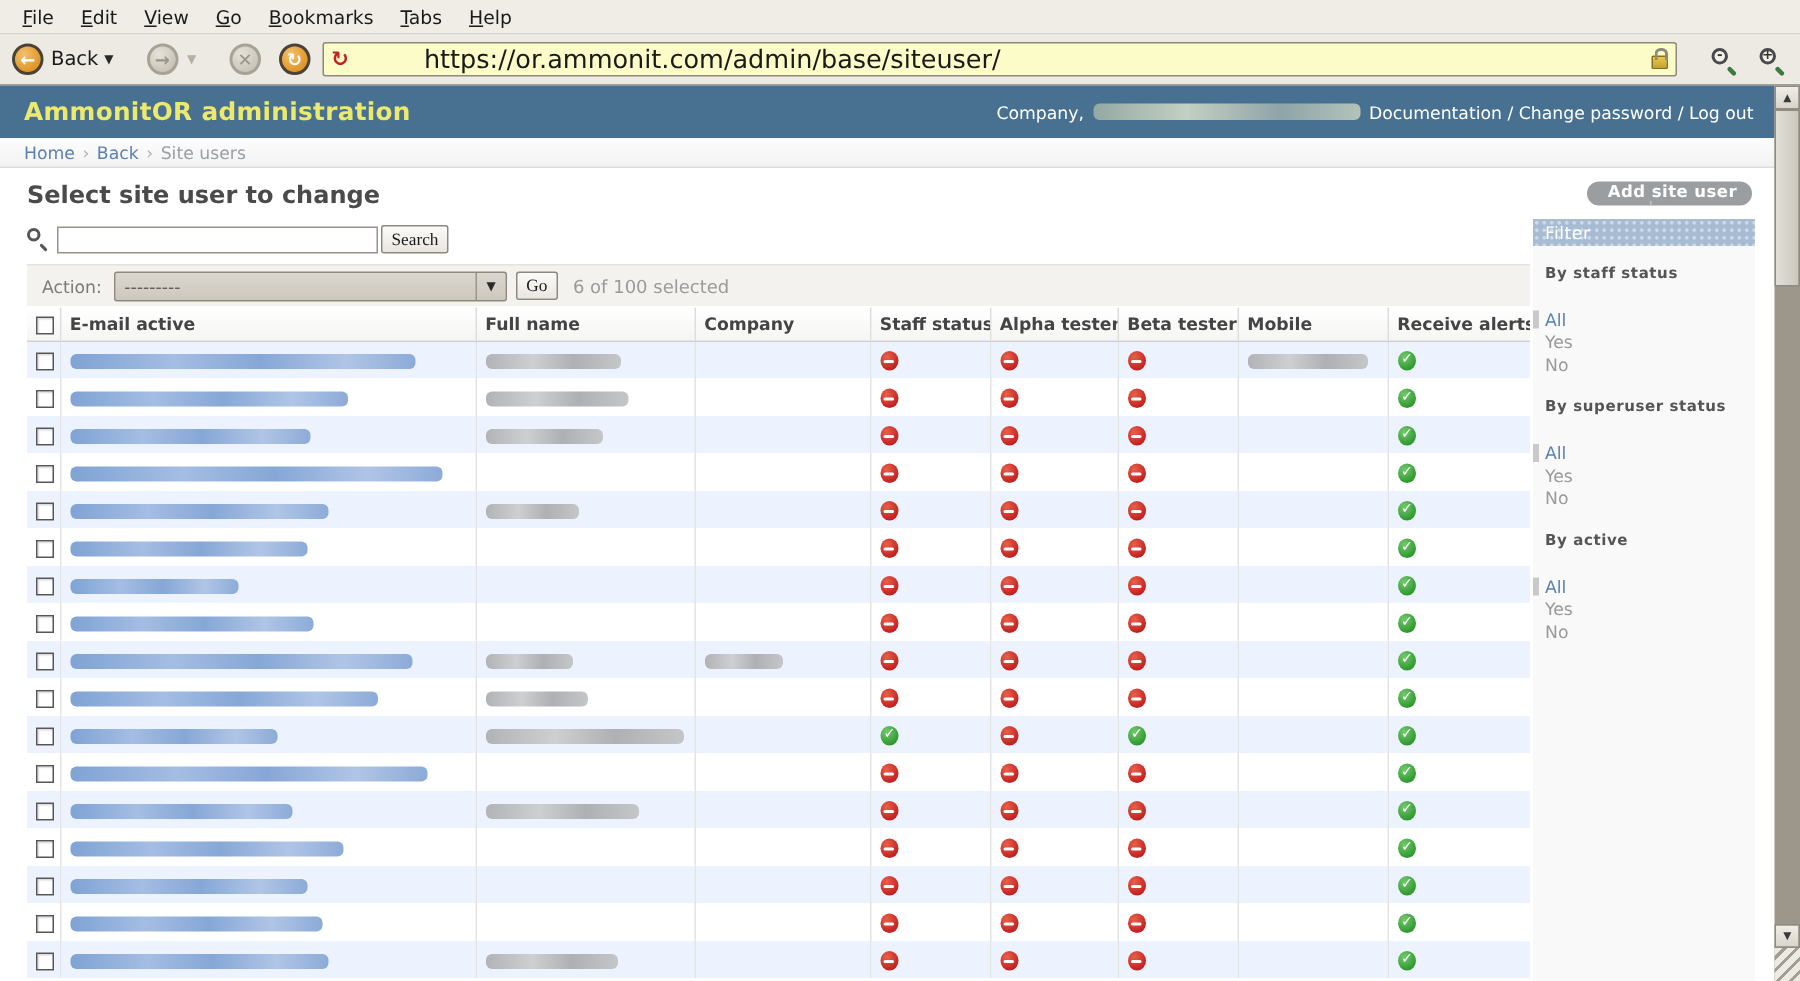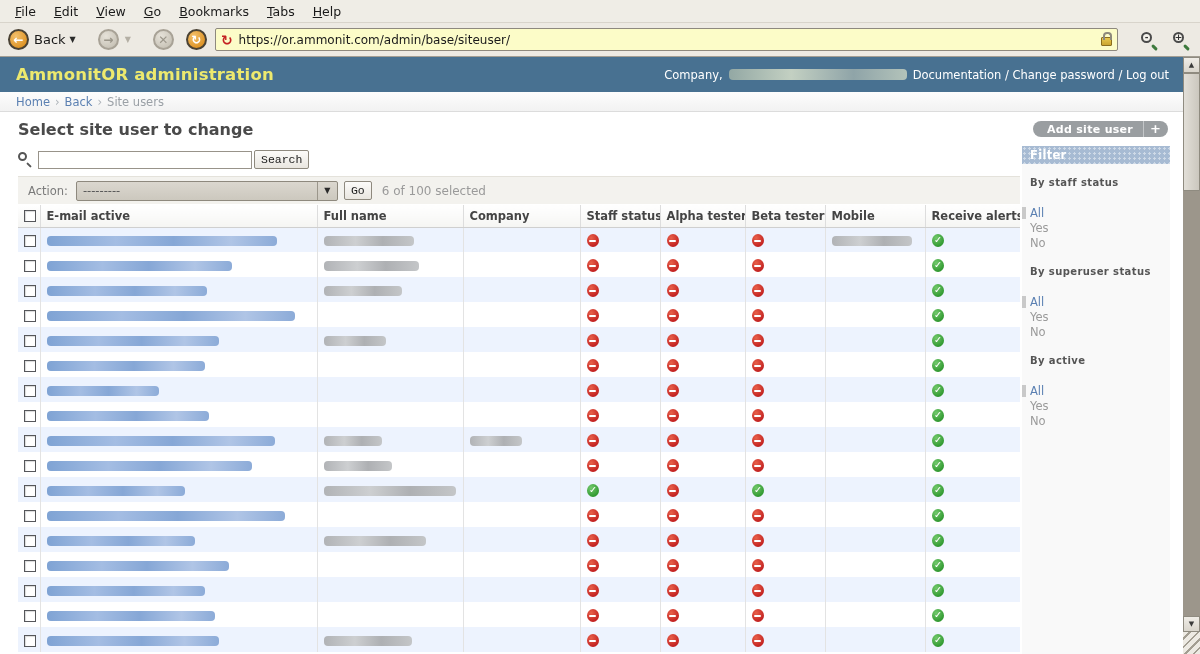--- a/index.html
+++ b/index.html
@@ -20,21 +20,21 @@
     font-size:12px; font-weight:bold; color:#fff; }
   .tb-amber { background:radial-gradient(circle at 35% 30%, #F3C06C, #DE9426 75%); }
   .tb-gray  { background:radial-gradient(circle at 35% 30%, #E6E2D9, #C9C4B8 75%); border-color:#A8A296; color:#9B968A; }
   .back-label { font-size:13px; color:#1a1a1a; margin:0 4px 0 5px; }
   .caret { font-size:8px; color:#2a2a2a; margin-right:10px; }
   .caret.dim { color:#B4AFA4; }
   .tb-gap { width:12px; }
   .urlbar { flex:1; height:23px; margin:0 10px 0 8px; background:#FCFCC8;
     border:1px solid #8E897E; border-radius:2px; display:flex; align-items:center; padding:0 5px; }
   .favicon { color:#C42222; font-weight:bold; font-size:14px; line-height:1; margin-right:6px; }
-  .url-text { font-size:12px; color:#1a1a1a; flex:1; }
+  .url-text { font-size:17px; color:#1a1a1a; flex:1;margin-left:44px; }
   .lock { width:11px; height:9px; background:linear-gradient(#E8C84E,#C9A42F); border:1px solid #8A6D1F;
     border-radius:1px; position:relative; margin-top:4px; }
   .lock::before { content:''; position:absolute; top:-6px; left:1px; width:5px; height:6px;
     border:2px solid #8E8A7C; border-bottom:none; border-radius:4px 4px 0 0; }
   .mag-btn { position:relative; width:22px; height:22px; margin-left:10px; flex:0 0 auto; }
   .mag-glass { position:absolute; left:3px; top:3px; width:11px; height:11px; border:2.5px solid #4a4a4a;
     border-radius:50%; background:#f4f2ec; font-size:9px; font-weight:bold; color:#333;
     display:flex; align-items:center; justify-content:center; line-height:1; }
   .mag-handle { position:absolute; right:2px; bottom:2px; width:7px; height:3px; background:#3E7A3E;
     border-radius:2px; transform:rotate(45deg); }
@@ -52,34 +52,34 @@
     background:linear-gradient(#FDFDFD,#F2F2F2); border-bottom:1px solid #DCDCDC;
     display:flex; align-items:center; padding-left:16px; font-size:11.5px; color:#9AA0A6; }
   .breadcrumbs a { color:#5B80B2; text-decoration:none; }
   .crumb-sep { margin:0 5px; color:#AEB4BA; }
 
   
   .page { position:absolute; left:0; top:112px; width:1183px; height:542px; background:#fff; }
   .page-title { position:absolute; left:18px; top:8px; font-size:16px; font-weight:bold; color:#4A4A4A; }
 
   .object-tools { position:absolute; right:15px; top:9px; height:16px; display:flex; align-items:center;
-    background:#9A9EA1; border-radius:9px; overflow:hidden; cursor:pointer; }
+    background:#9A9EA1; border-radius:9px; overflow:hidden; cursor:pointer;flex-direction:column; }
   .add-label { color:#fff; font-size:11px; font-weight:bold; letter-spacing:0.3px; padding:0 10px 0 14px; }
   .add-plus { color:#fff; font-size:13px; font-weight:bold; padding:0 7px 1px 6px; border-left:1px solid #C3C6C8; }
 
   .search-row { position:absolute; left:18px; top:38px; display:flex; align-items:center; }
   .search-mag { position:relative; width:15px; height:15px; margin-right:5px; }
   .search-mag .g { position:absolute; left:0; top:0; width:9px; height:9px; border:2px solid #555; border-radius:50%; }
   .search-mag .h { position:absolute; right:1px; bottom:1px; width:6px; height:2px; background:#555;
     border-radius:1px; transform:rotate(45deg); }
   .search-input { width:214px; height:18px; border:1px solid #98938A; background:#fff; font-size:12px; padding:0 3px;
     font-family:inherit; }
   .gtk-btn { height:19px; background:linear-gradient(#FCFBF9,#E9E6E0); border:1px solid #8E897E; border-radius:2px;
     font-size:11.5px; color:#1a1a1a; padding:0 6px; display:flex; align-items:center; margin-left:2px;
-    font-family:Liberation Mono, monospace; }
+    font-family:Liberation Serif, serif; }
 
   .actions-row { position:absolute; left:18px; top:64px; width:1002px; height:28px; background:#F3F2EE;
     border-top:1px solid #E4E2DB; display:flex; align-items:center; }
   .action-label { font-size:11.5px; color:#7A7A7A; margin:0 8px 0 10px; }
   .gtk-select { width:262px; height:20px; background:linear-gradient(#DBD7CF,#CCC8BE); border:1px solid #8E897E;
     border-radius:2px; display:flex; align-items:center; cursor:default; }
   .gtk-select .val { flex:1; font-size:11.5px; color:#5A5A5A; padding-left:6px; }
   .gtk-select .arrow { width:20px; height:100%; border-left:1px solid #9B968B; display:flex; align-items:center;
     justify-content:center; font-size:8px; color:#2a2a2a; }
   .sel-status { font-size:12px; color:#9A9A9A; margin-left:10px; }
@@ -102,21 +102,21 @@
   .icon-no { background:radial-gradient(circle at 35% 30%, #E8604A, #C11F1F 75%); }
   .icon-no::after { content:''; position:absolute; left:2.5px; top:5.5px; width:7px; height:2.2px;
     background:#fff; border-radius:1px; }
   .icon-yes { background:radial-gradient(circle at 35% 30%, #72C96C, #2E972E 75%); }
   .icon-yes::after { content:'✓'; position:absolute; left:2.5px; top:0px; color:#fff; font-size:9.5px; font-weight:bold; }
 
   
   .filter-panel { position:absolute; left:1022px; top:34px; width:148px; height:508px; background:#F9F9F9; }
   .filter-header { height:18px; background:#A7BBD3;
     background-image:radial-gradient(circle, rgba(255,255,255,0.45) 1px, transparent 1.3px);
-    background-size:5px 5px; color:#fff; font-size:11.5px; font-weight:bold; letter-spacing:0.3px;
+    background-size:5px 5px; color:#fff; font-size:11.5px; font-weight:normal; letter-spacing:0.3px;
     display:flex; align-items:center; padding-left:8px; }
   .filter-group { padding:12px 6px 2px 8px; }
   .filter-group h3 { font-size:10px; font-weight:bold; color:#555; letter-spacing:0.4px; line-height:14px; }
   .filter-group ul { list-style:none; margin-top:16px; }
   .filter-group li { font-size:11.5px; color:#9A9A9A; line-height:15px; position:relative; cursor:pointer; }
   .filter-group li.selected { color:#5B80B2; }
   .filter-group li.selected::before { content:''; position:absolute; left:-8px; top:1px; width:4px; height:12px;
     background:#C9C9C9; }
 
   

